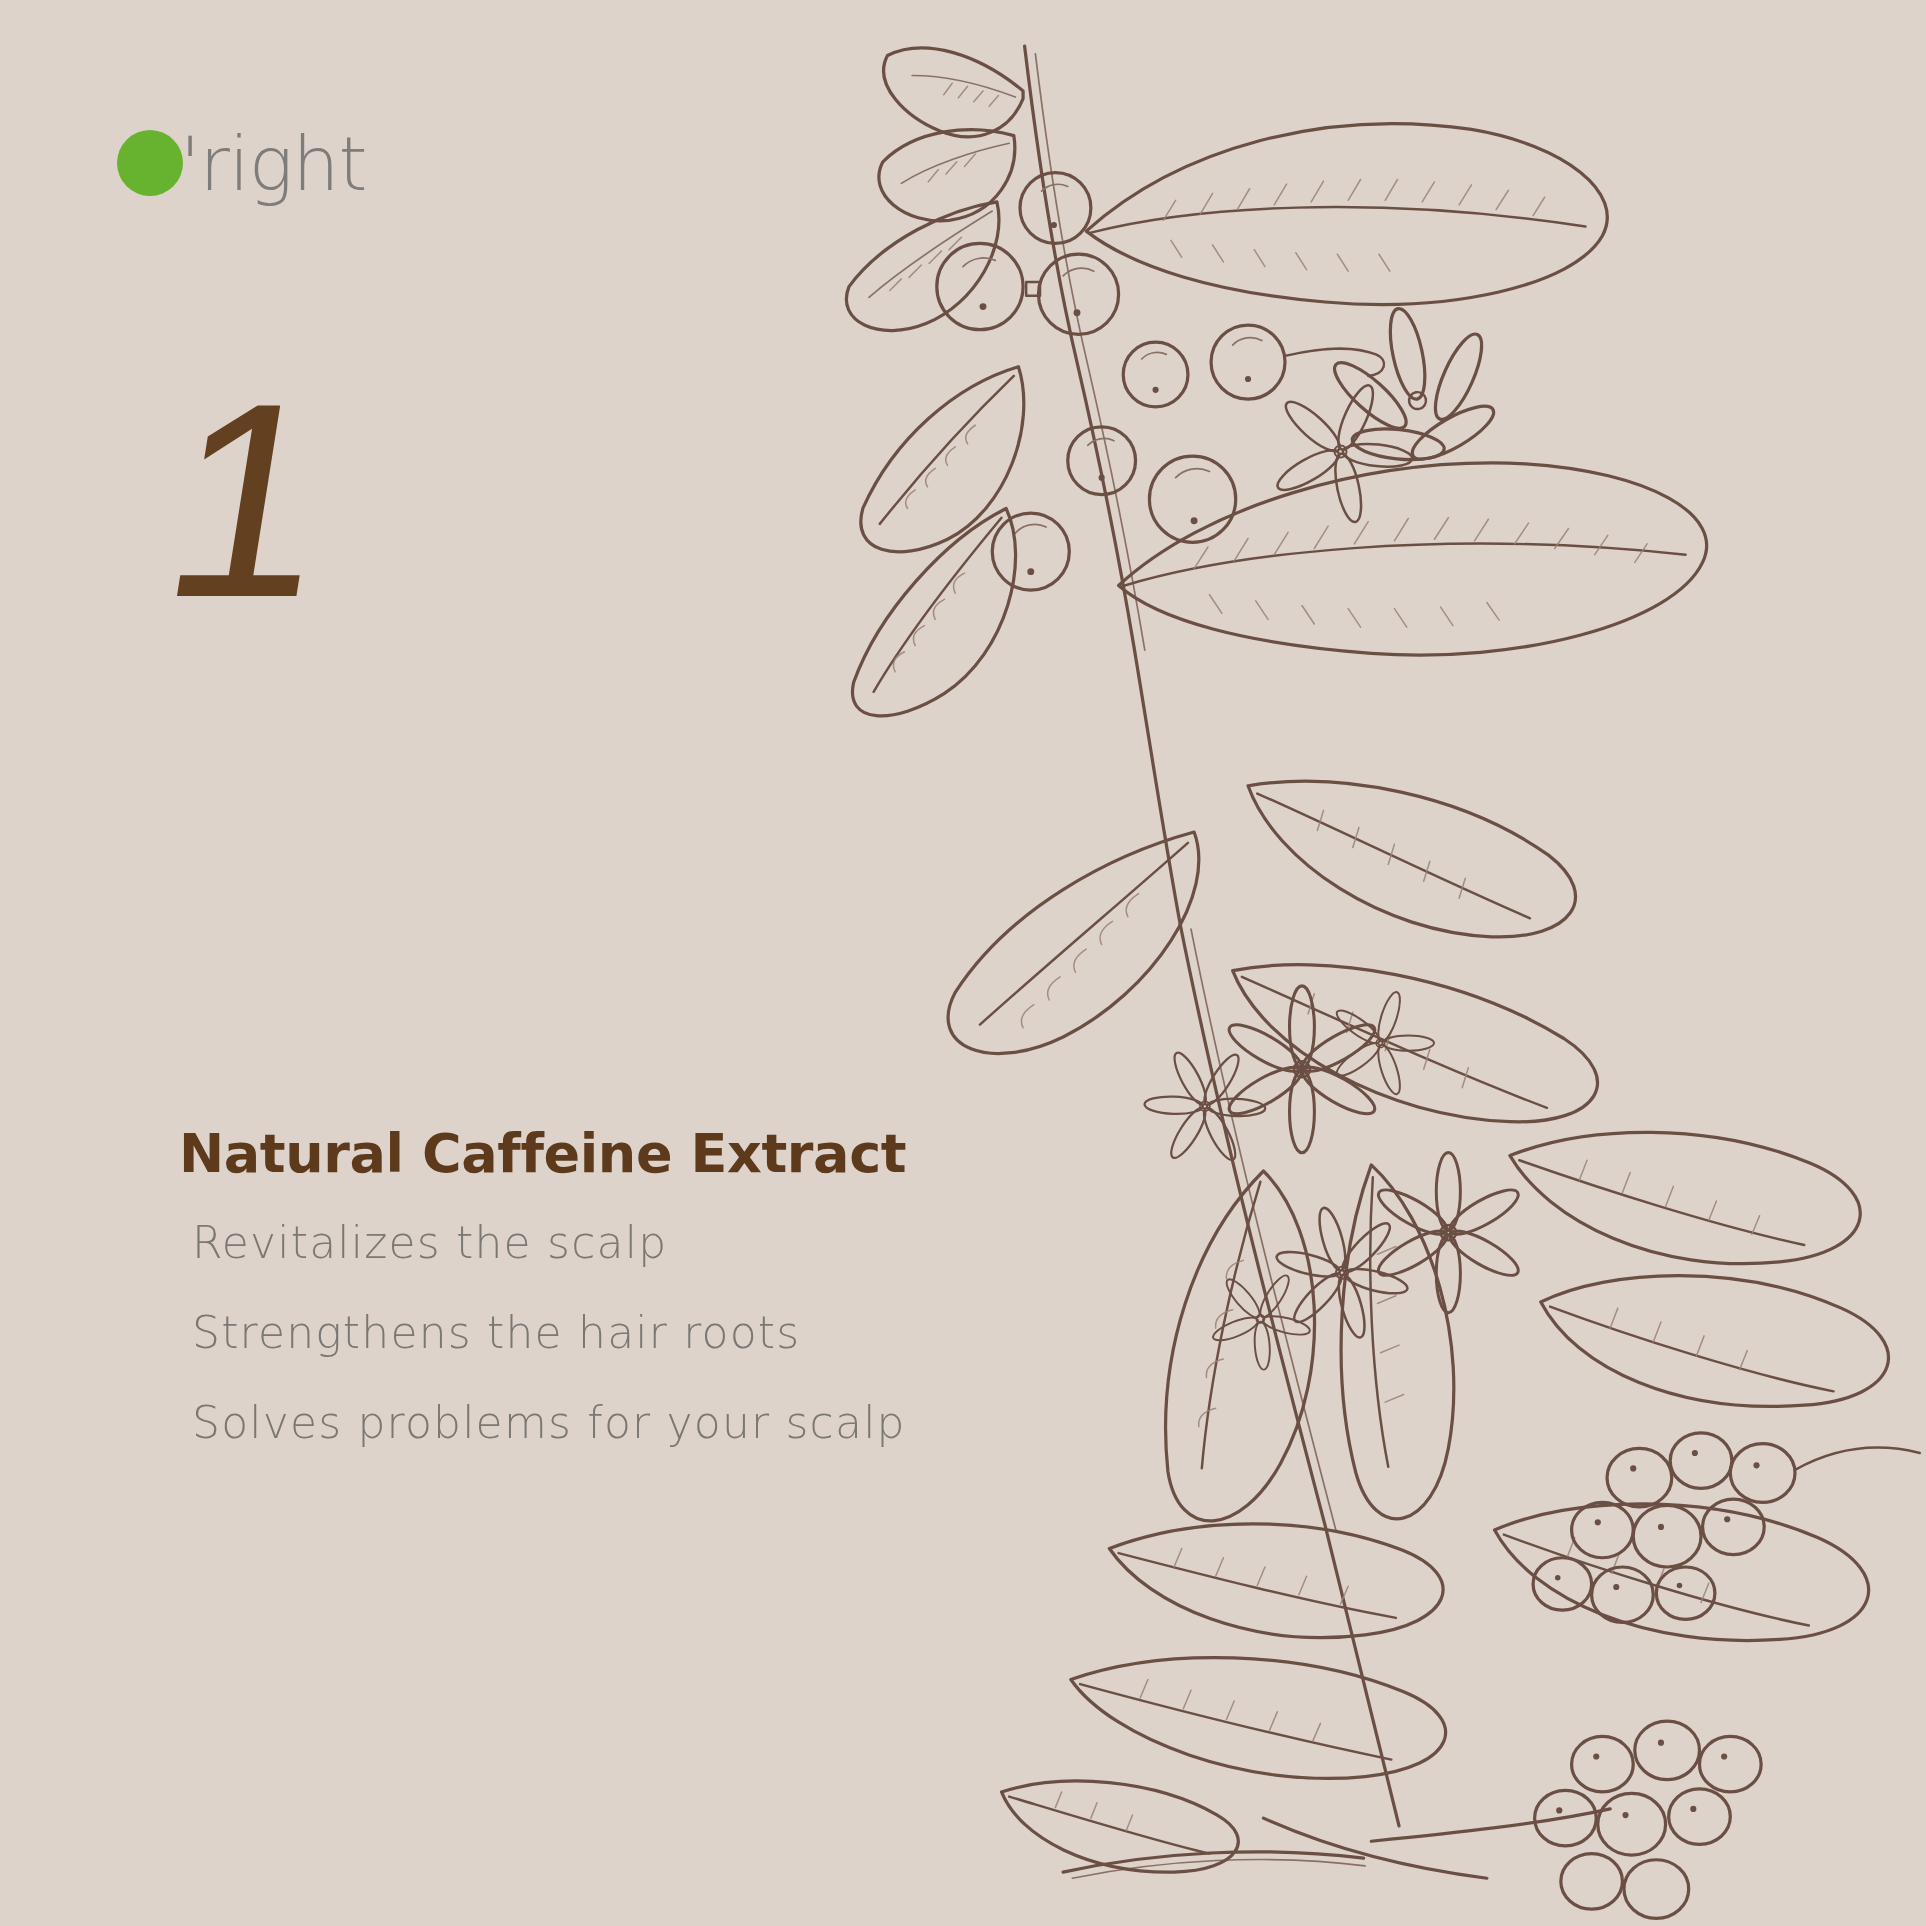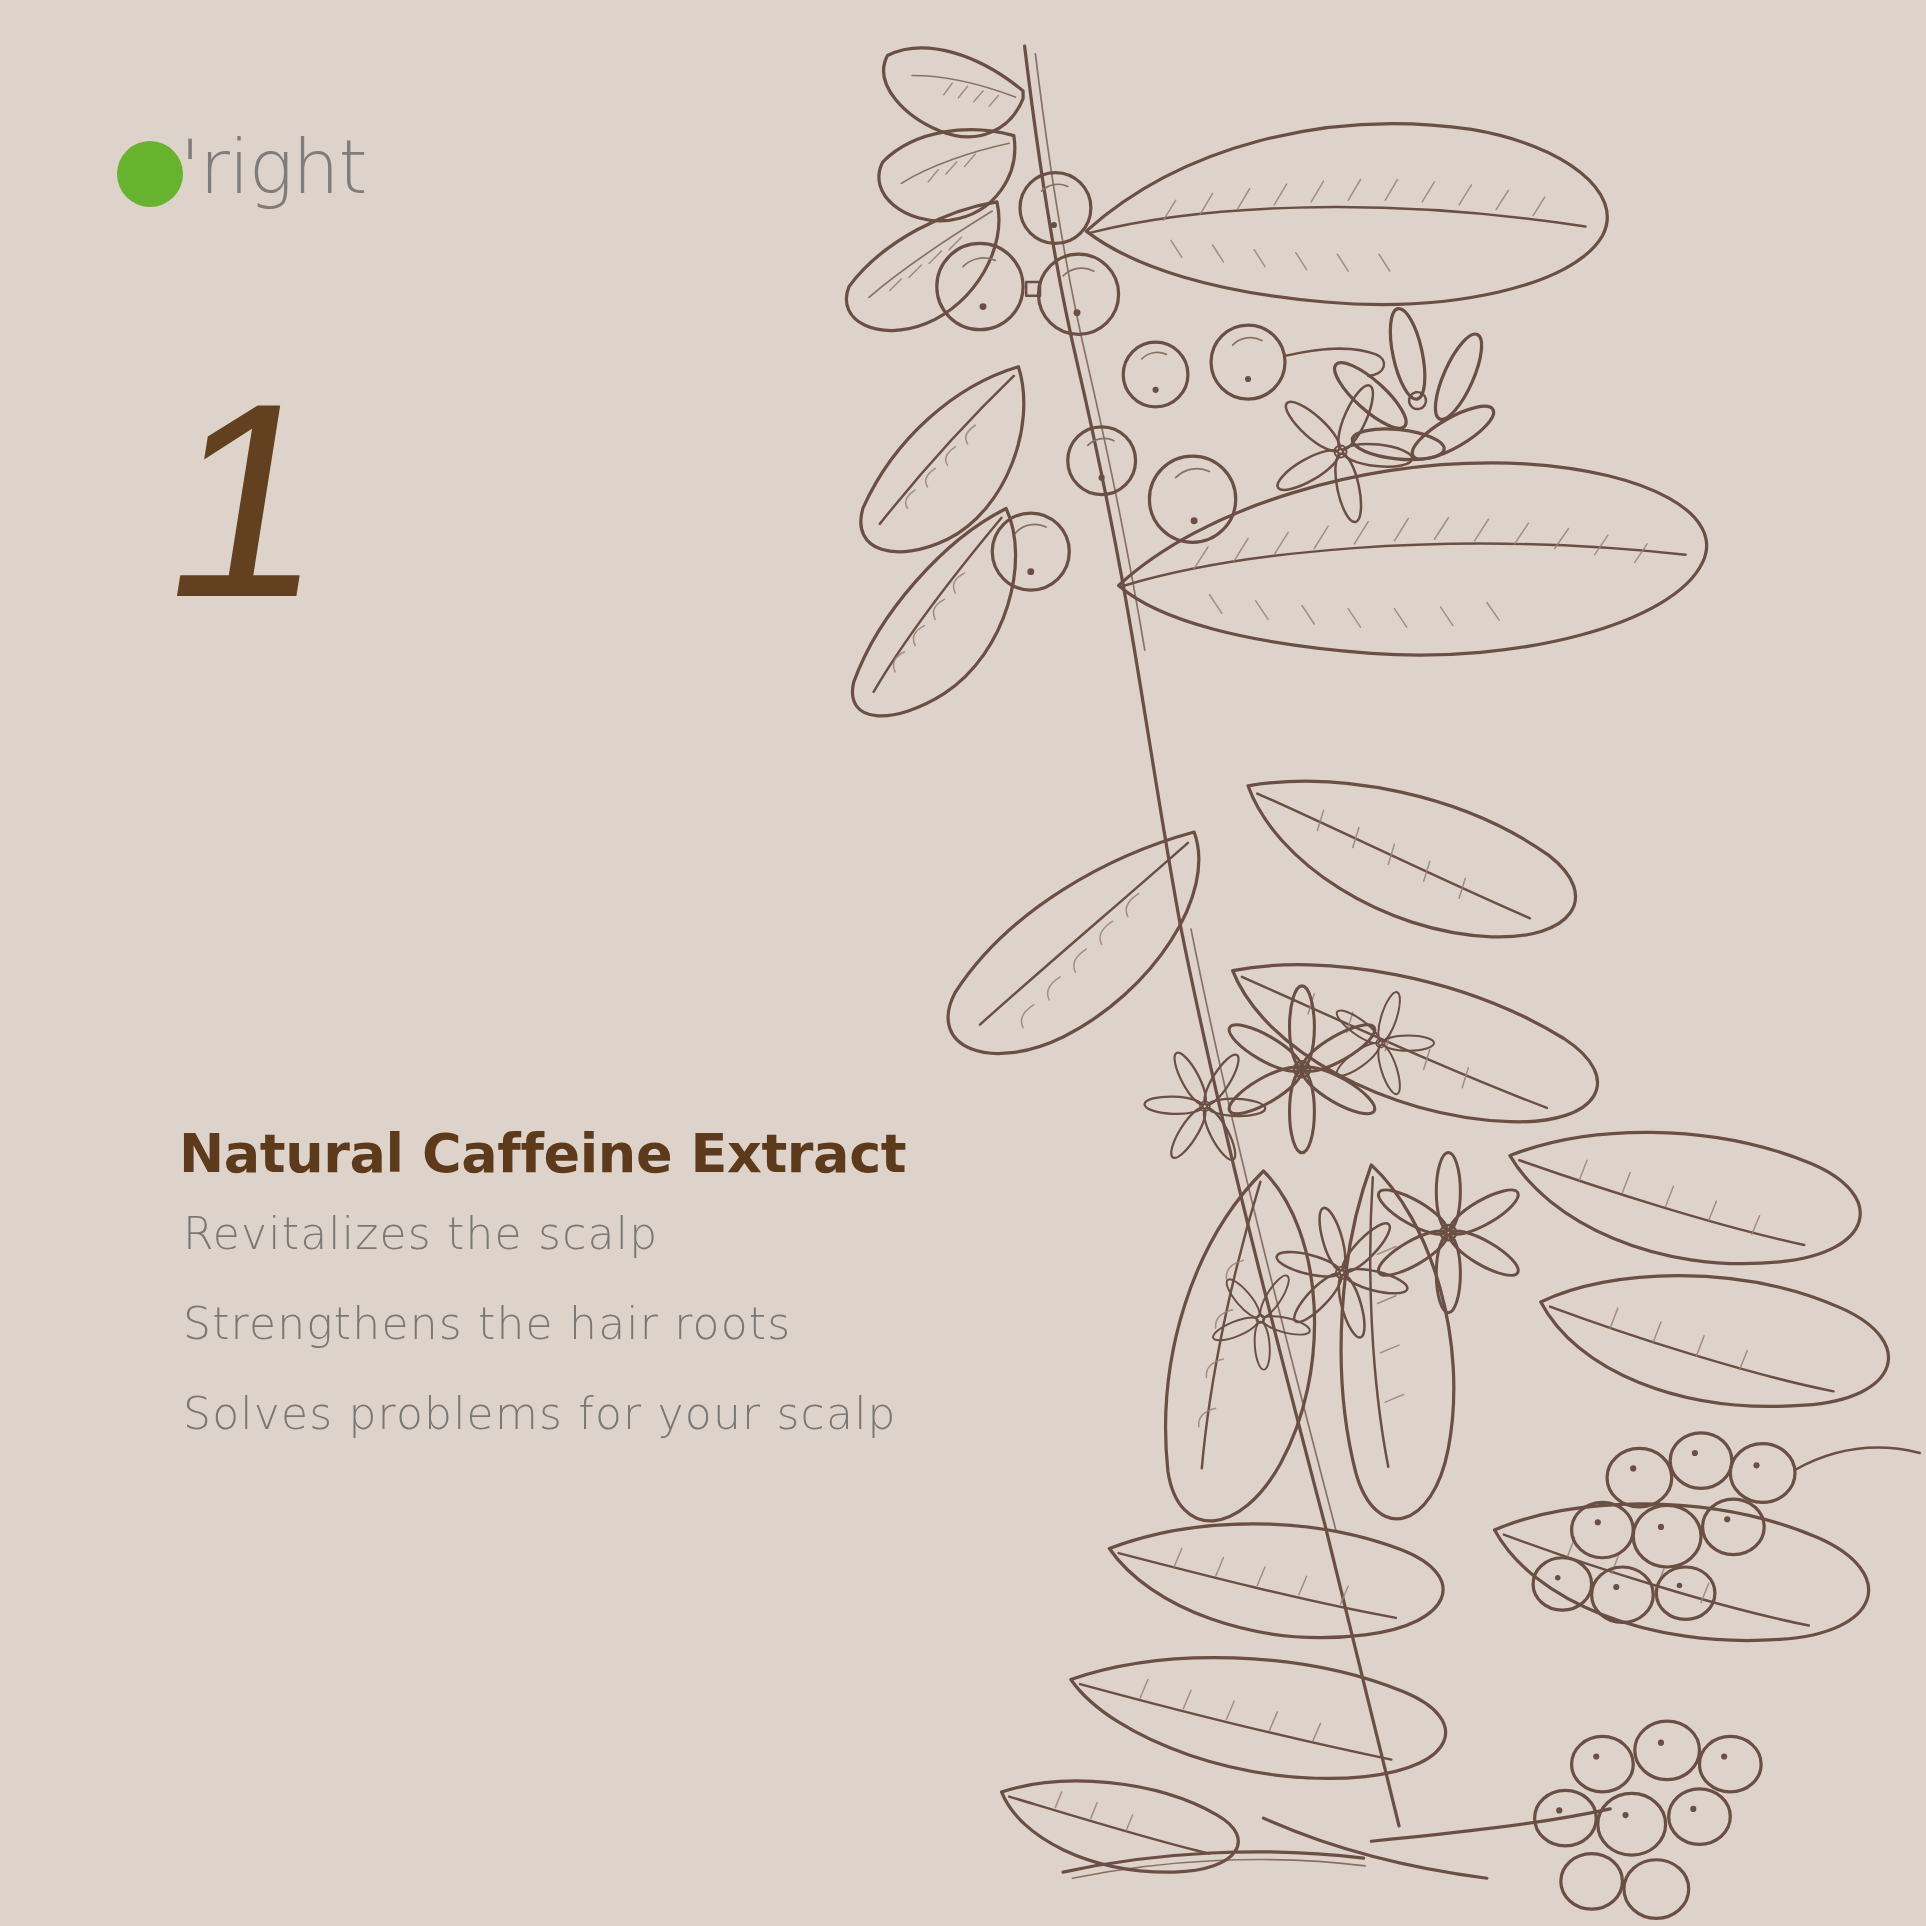--- a/index.html
+++ b/index.html
@@ -28,23 +28,23 @@
   .illustration svg {
     display: block;
     width: 100%;
     height: 100%;
   }
 
   
   .logo {
     position: absolute;
     left: 117px;
-    top: 122px;
+    top: 130px;
     display: flex;
-    align-items: flex-end;
+    align-items: flex-start;
     height: 85px;
   }
   .logo-dot {
     width: 66px;
     height: 66px;
     border-radius: 50%;
     background: #67B22F;
     flex: 0 0 auto;
     margin-right: -3.1px;
   }
@@ -101,21 +101,21 @@
     font-family: "DejaVu Sans", sans-serif;
     margin-top: 22px;
   }
 
   
   .benefits {
     position: absolute;
     left: 182px;
     top: 1211px;
     list-style: none;
-    margin: 1px;
+    margin: 10px;
     padding: 0;
   }
   .benefit-item {
     font-size: 44px;
     line-height: 1;
     color: #7A7875;
     font-weight: 300;
     letter-spacing: 1.2px;
     margin-bottom: 46px;
     font-family: "DejaVu Sans", sans-serif;

